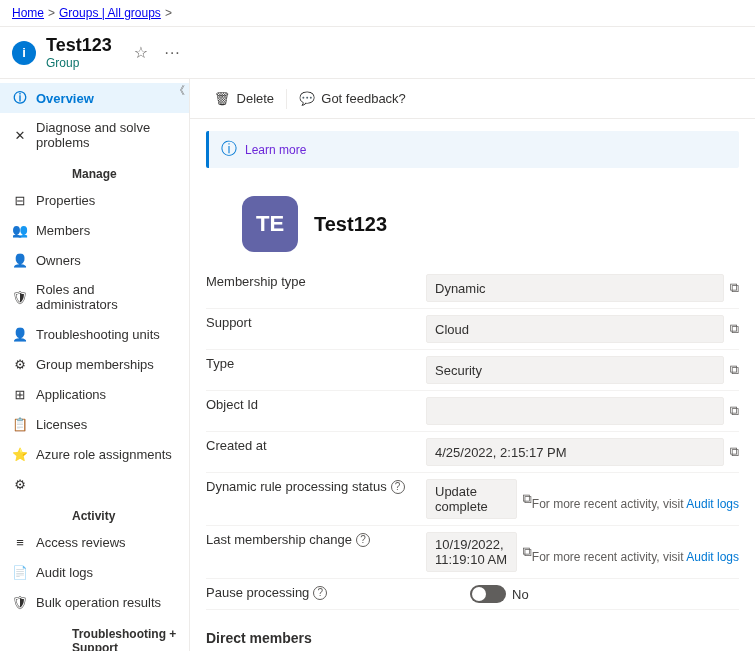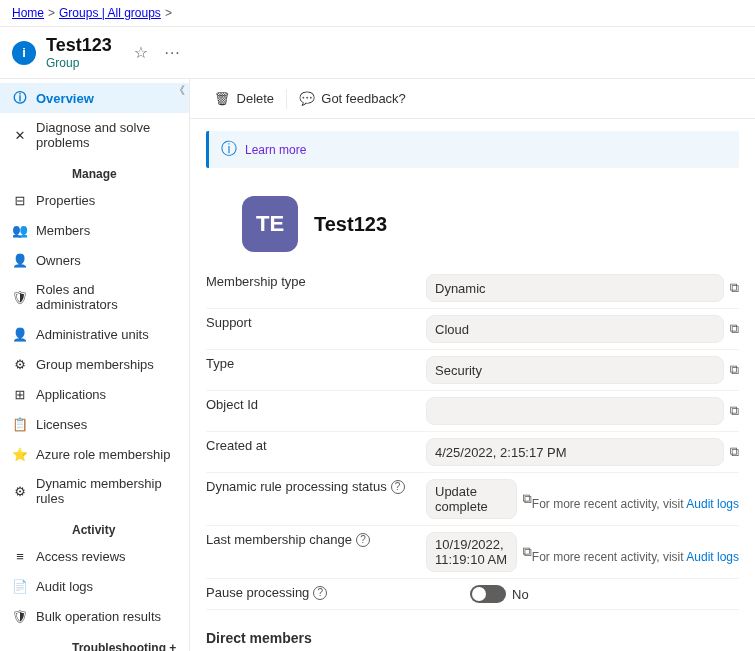--- a/index.html
+++ b/index.html
@@ -43,21 +43,21 @@
     
     .group-header { display: flex; align-items: center; gap: 16px; padding: 16px 16px 8px 16px; }
     .group-avatar { width: 56px; height: 56px; background: #6264a7; border-radius: 12px; display: flex; align-items: center; justify-content: center; color: white; font-size: 22px; font-weight: 700; flex-shrink: 0; margin-left: 36px; }
     .group-name { font-size: 20px; font-weight: 600; color: #111; }
 
     
     .props-table { padding: 8px 16px; }
     .prop-row { display: flex; align-items: flex-start; padding: 6px 0; border-bottom: 1px solid #f3f2f1; }
     .prop-label { width: 220px; flex-shrink: 0; color: #323130; font-size: 13px; padding-right: 0; display: flex; align-items: center; gap: 4px; }
     .prop-value { flex: 1; display: flex; align-items: center; gap: 6px; }
-    .prop-input { flex: 1; background: #f3f2f1; border: 1px solid #edebe9; padding: 4px 8px; font-size: 13px; color: #323130; border-radius: 8px; display: flex; justify-content: space-between; align-items: center; min-height: 28px; }
+    .prop-input { flex: 1; background: #f3f2f1; border: 1px solid #edebe9; padding: 4px 8px; font-size: 13px; color: #323130; border-radius: 2px; display: flex; justify-content: space-between; align-items: center; min-height: 28px; }
     .copy-icon { color: #605e5c; font-size: 13px; cursor: pointer; flex-shrink: 0; }
     .sub-text { font-size: 12px; color: #605e5c; margin-top: 18px; }
     .sub-text a { color: #0078d4; text-decoration: none; }
     .prop-multirow { display: flex; flex-direction: row; flex: 1; }
 
     
     .toggle { display: flex; align-items: center; gap: 6px; margin-left: 44px; }
     .toggle-track { width: 36px; height: 18px; background: #605e5c; border-radius: 9px; position: relative; cursor: pointer; }
     .toggle-thumb { width: 14px; height: 14px; background: white; border-radius: 50%; position: absolute; top: 2px; left: 2px; }
 
@@ -115,41 +115,40 @@
     <div class="sidebar-item">
       <span class="icon">👤</span>
       <span>Owners</span>
     </div>
     <div class="sidebar-item">
       <span class="icon">🛡</span>
       <span>Roles and administrators</span>
     </div>
     <div class="sidebar-item">
       <span class="icon">👤</span>
-      <span>Administrative units</span>
+      <span>Troubleshooting units</span>
     </div>
     <div class="sidebar-item">
       <span class="icon">⚙</span>
       <span>Group memberships</span>
     </div>
     <div class="sidebar-item">
       <span class="icon">⊞</span>
       <span>Applications</span>
     </div>
     <div class="sidebar-item">
       <span class="icon">📋</span>
       <span>Licenses</span>
     </div>
     <div class="sidebar-item">
       <span class="icon">⭐</span>
-      <span>Azure role membership</span>
+      <span>Azure role assignments</span>
     </div>
     <div class="sidebar-item">
       <span class="icon">⚙</span>
-      <span>Dynamic membership rules</span>
     </div>
 
     <div class="section-label">Activity</div>
 
     <div class="sidebar-item">
       <span class="icon">≡</span>
       <span>Access reviews</span>
     </div>
     <div class="sidebar-item">
       <span class="icon">📄</span>

